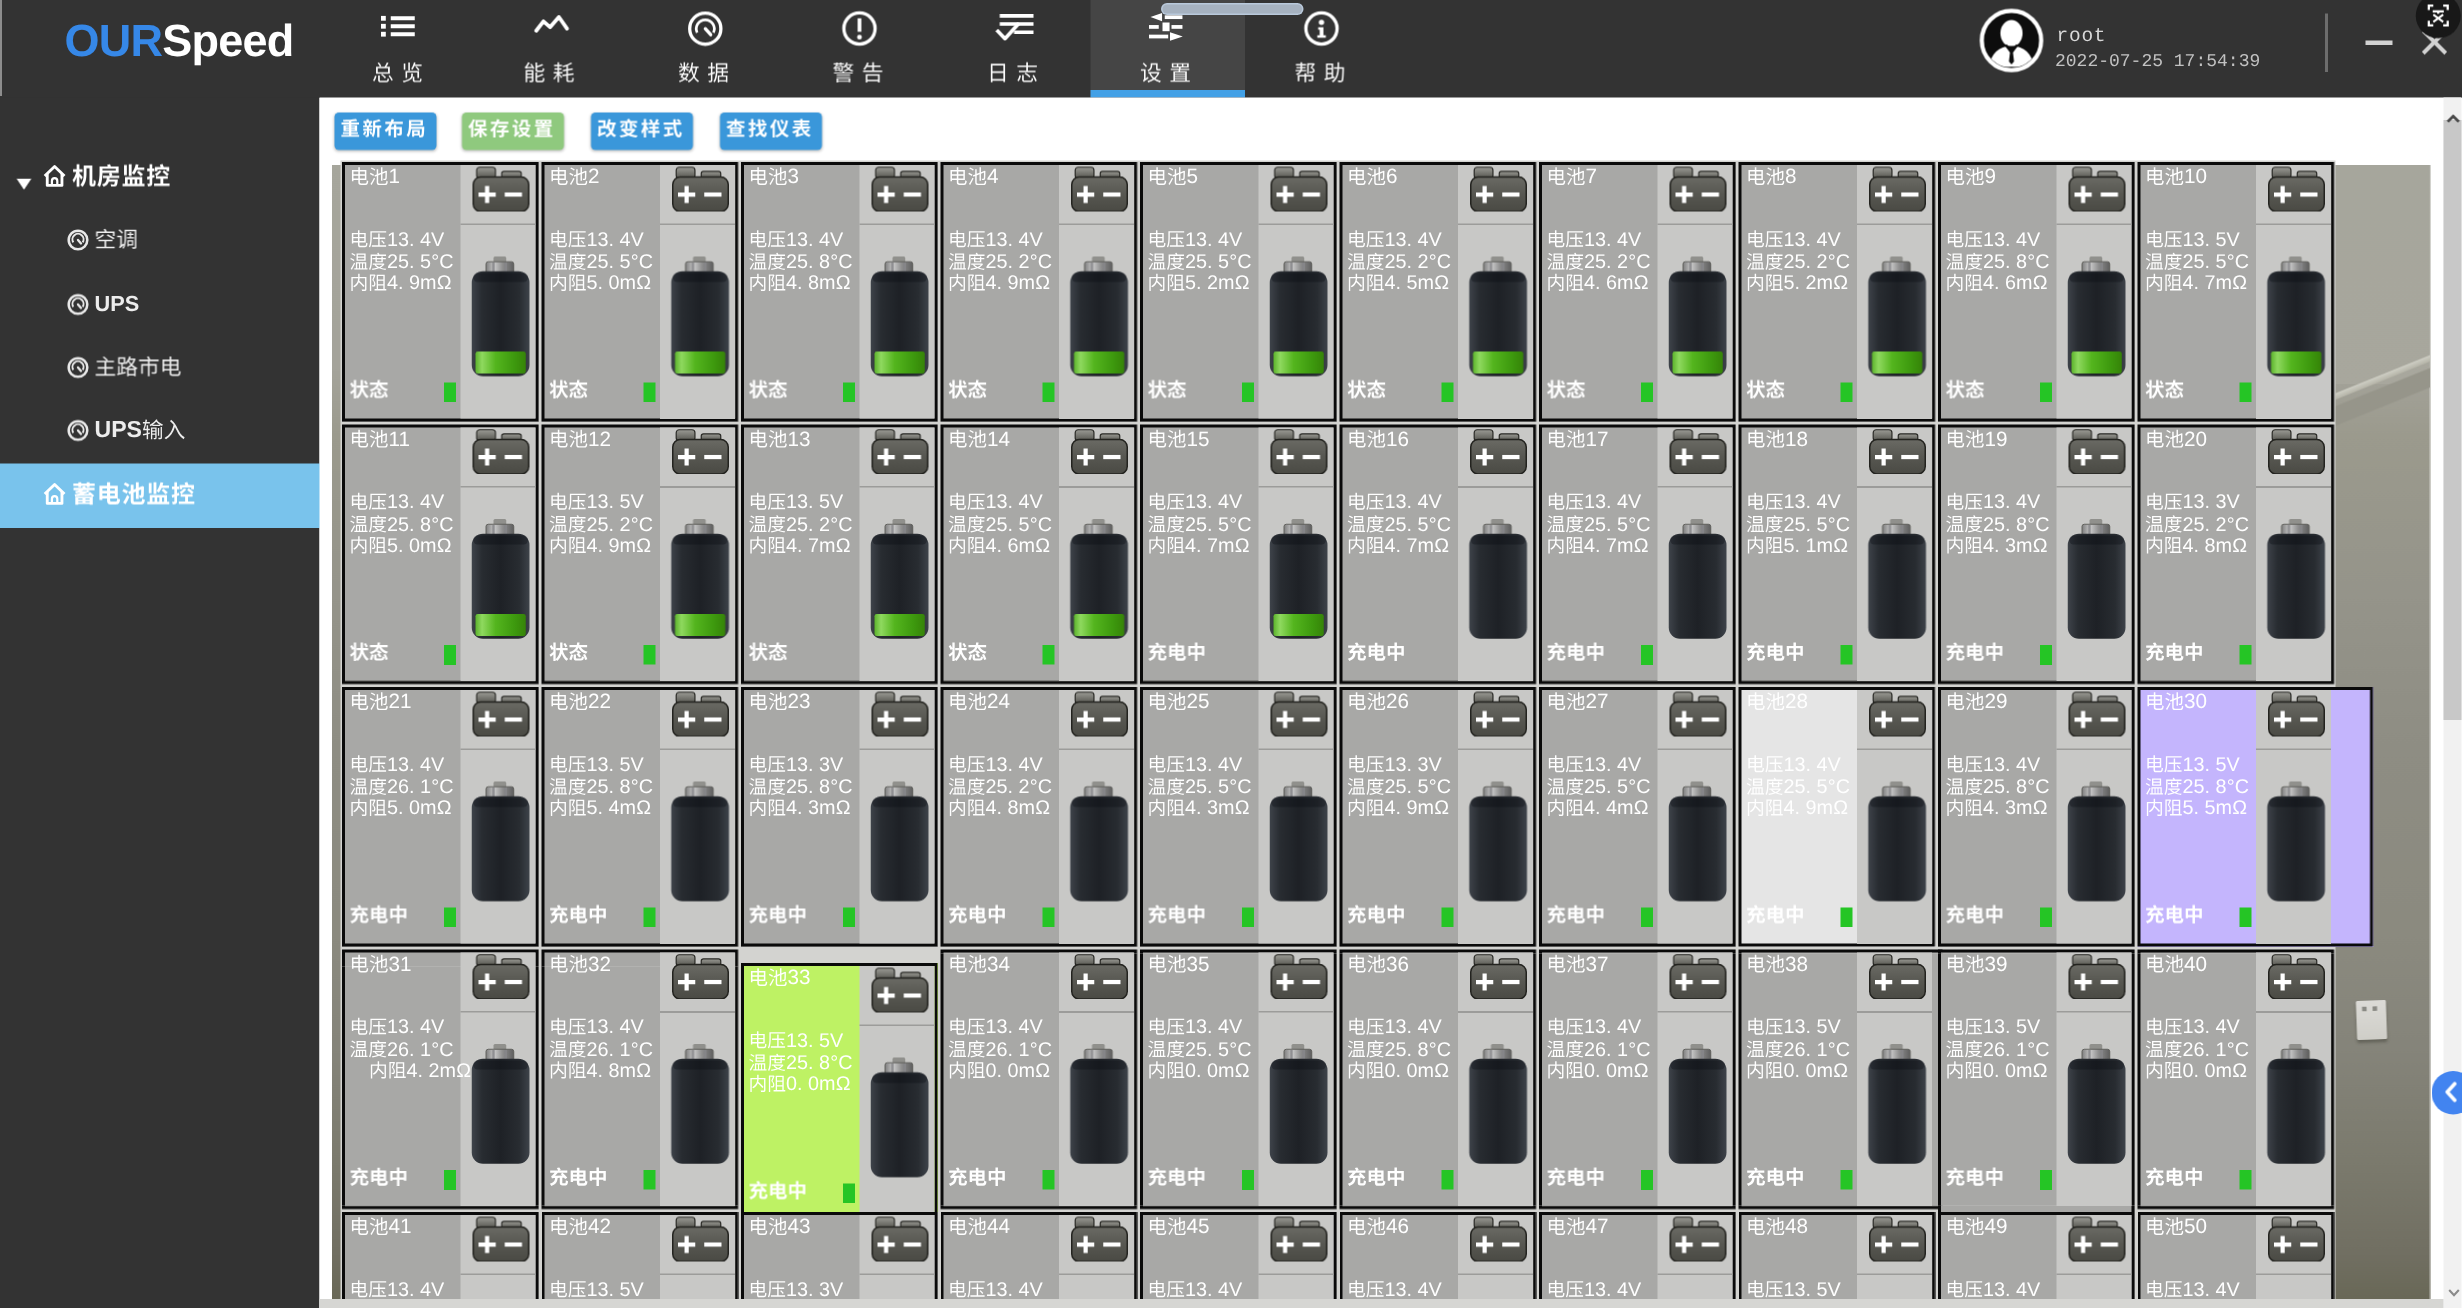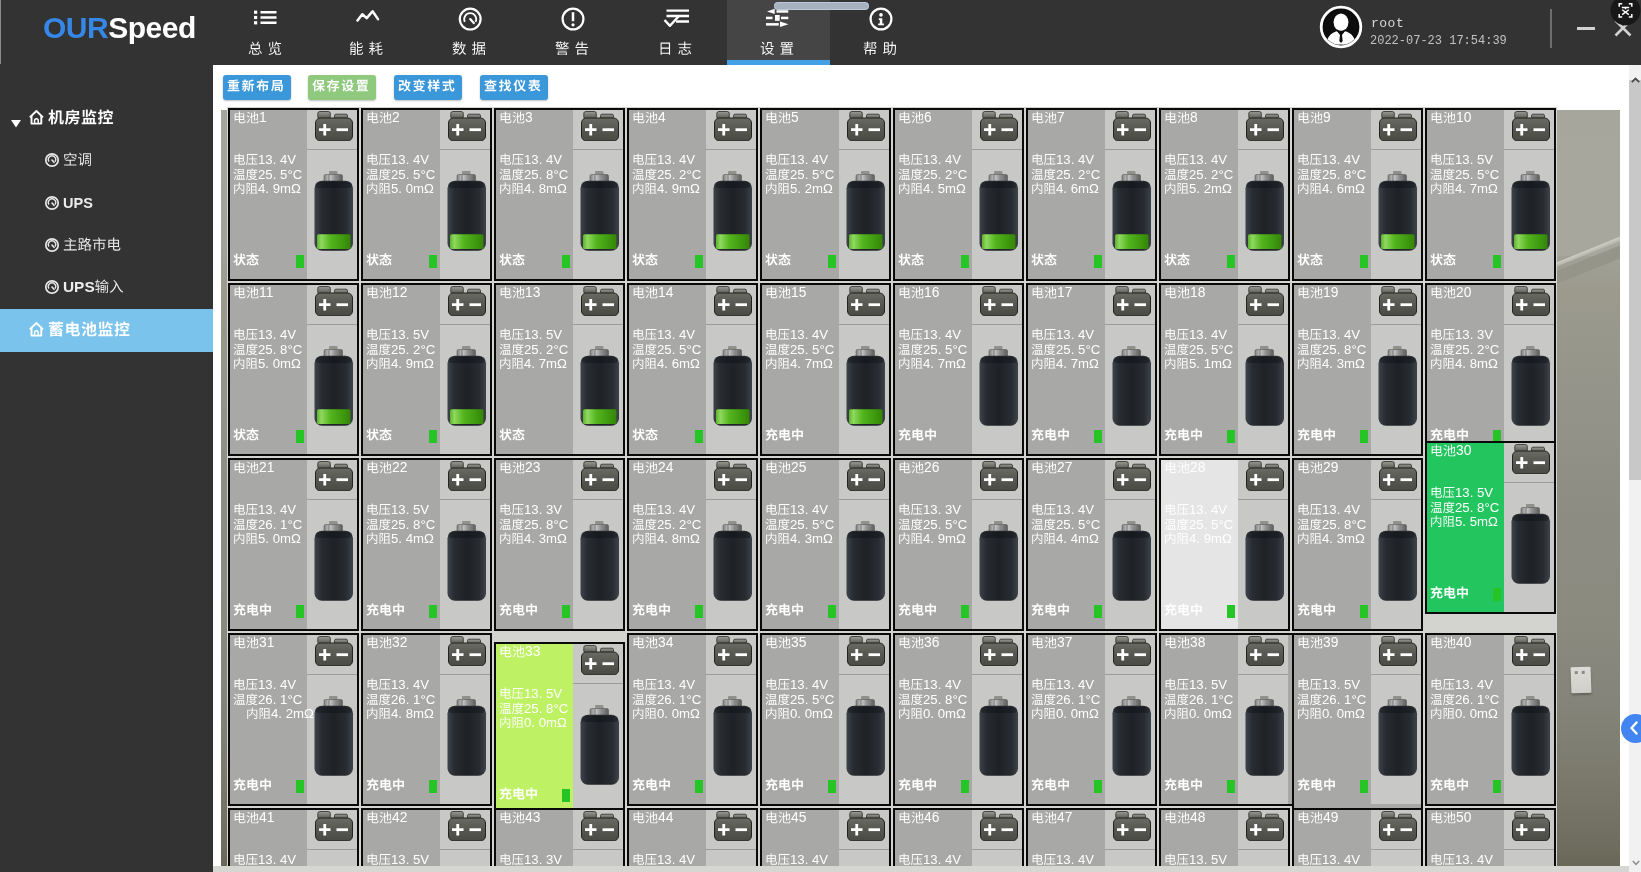--- a/index.html
+++ b/index.html
@@ -294,21 +294,21 @@
           <circle cx="22" cy="22" r="18.2"></circle>
         </clipPath>
 <g clip-path="url(#avc)">
           <ellipse cx="22" cy="17.2" rx="7.4" ry="8.8" fill="#fff"></ellipse>
 <path d="M6.5 41 Q9 25.7 22 25.7 Q35 25.7 37.5 41 L37 41.5 Q30 39.5 22 39.5 Q14 39.5 7 41.5 Z" fill="#fff"></path>
 <path d="M22 25.7 L17.8 25.7 L21 30 L20.3 36 L22 38 L23.7 36 L23 30 L26.2 25.7 Z" fill="#0d0d0d" transform="translate(0,0)"></path>
 <path d="M18.2 25 L22 29.4 L25.8 25" stroke="#0d0d0d" stroke-width="1.6" fill="none"></path>
         </g>
       </svg></div>
 <div class="abs" style="left:1371px;top:16px;font-family:'Liberation Mono',monospace;font-size:13px;color:#d8d8d8;letter-spacing:0.5px">root</div>
-<div class="abs" style="left:1370px;top:34px;font-family:'Liberation Mono',monospace;font-size:12px;color:#c2c2c2">2022-07-23 17:54:39</div>
+<div class="abs" style="left:1370px;top:34px;font-family:'Liberation Mono',monospace;font-size:12px;color:#c2c2c2">2022-07-25 17:54:39</div>
 <div class="abs" style="left:1550px;top:9px;width:2px;height:39px;background:#6d6d6d"></div>
 <div class="abs" style="left:1577px;top:27px;width:18px;height:3px;background:#d2d2d2"></div>
 <div class="abs" style="left:1614px;top:19px"><svg width="18" height="18">
         <path d="M1.5 1.5 L16.5 16.5 M16.5 1.5 L1.5 16.5" stroke="#d2d2d2" stroke-width="2.6"></path>
       </svg></div>
 <div class="abs" style="left:1610px;top:-5px"><svg width="31" height="31">
 <circle cx="15.5" cy="15.5" r="15" fill="#181818"></circle>
 <g stroke="#fff" stroke-width="1.5" fill="none">
 <path d="M9.2 11.7 V8.7 H12.2 M18.8 8.7 H21.8 V11.7 M21.8 18.9 V21.9 H18.8 M12.2 21.9 H9.2 V18.9"></path>
 <path d="M11.8 12.6 H19.2 M15.5 12.6 V14.2"></path>
@@ -1790,21 +1790,21 @@
             <rect x="0.5" y="9.8" width="38.5" height="70" rx="7.5" fill="url(#batg)"></rect>
             <rect x="1.5" y="11" width="36.5" height="6" rx="3" fill="rgba(10,12,16,0.35)"></rect>
           </svg></div>
         <div class="abs" style="left:3px;top:143px"><svg width="41" height="15" style="overflow:visible">
             <use href="#b5145" x="0.0" y="0" width="13.0" height="13.0" fill="#ffffff"></use>
             <use href="#b7535" x="13.0" y="0" width="13.0" height="13.0" fill="#ffffff"></use>
             <use href="#b4e2d" x="26.0" y="0" width="13.0" height="13.0" fill="#ffffff"></use>
           </svg></div>
         <div class="abs" style="left:66px;top:144.5px;width:8px;height:13px;background:#25c525"></div>
       </div>
-      <div class="abs" style="left:1212px;top:376px;width:131px;height:173px;border:2px solid #0a0a0a;background:#22c55e">
+      <div class="abs" style="left:1212px;top:393px;width:157px;height:173px;border:2px solid #0a0a0a;background:#c4b5fd">
         <div class="abs" style="left:77px;top:0;width:50px;height:169px;background:#c8c8c6"></div>
         <div class="abs" style="left:77px;top:39px;width:50px;height:1px;background:#9c9c9a"></div>
         <div class="abs" style="left:3px;top:1px"><svg width="44" height="15" style="overflow:visible">
             <use href="#r7535" x="0.0" y="0" width="13.0" height="13.0" fill="#ffffff"></use>
             <use href="#r6c60" x="13.0" y="0" width="13.0" height="13.0" fill="#ffffff"></use>
             <text x="26.0" y="11.2" font-family="Liberation Sans, sans-serif" font-size="13.8" fill="#ffffff">30</text>
           </svg></div>
         <div class="abs" style="left:85px;top:1px"><svg width="38" height="30">
             <rect x="2.8" y="0.5" width="12.5" height="7.5" rx="2" fill="url(#termg)" stroke="#2a2a26" stroke-width="0.8"></rect>
             <rect x="19.5" y="3.2" width="13" height="4.8" rx="1.5" fill="url(#termg)" stroke="#2a2a26" stroke-width="0.8"></rect>

